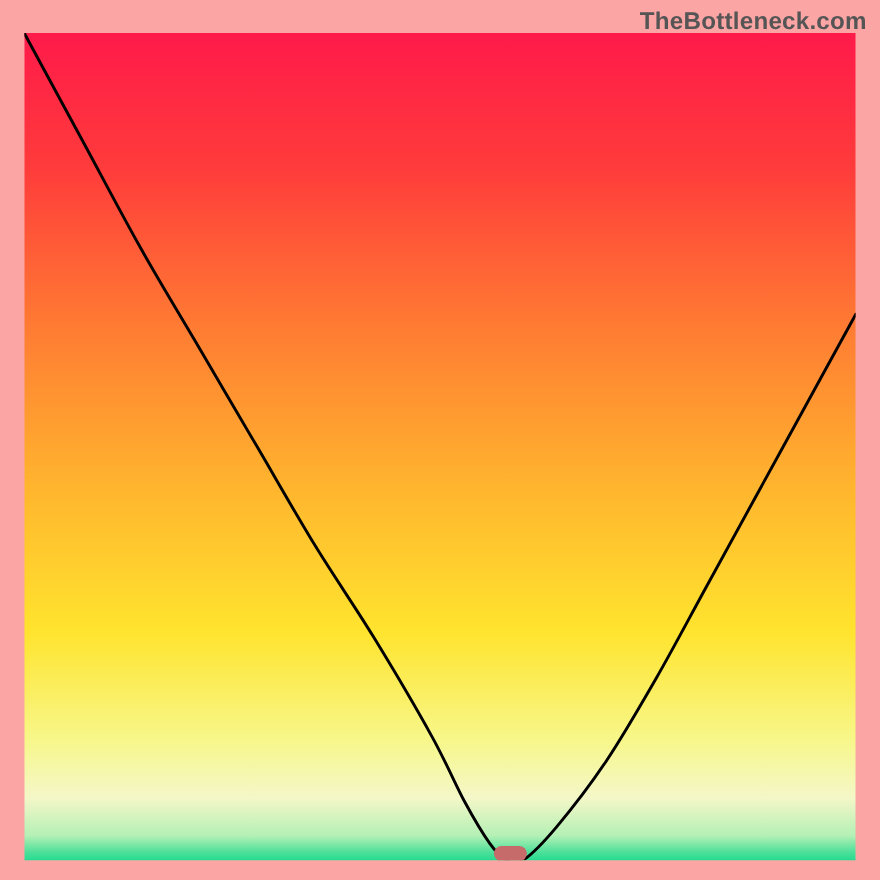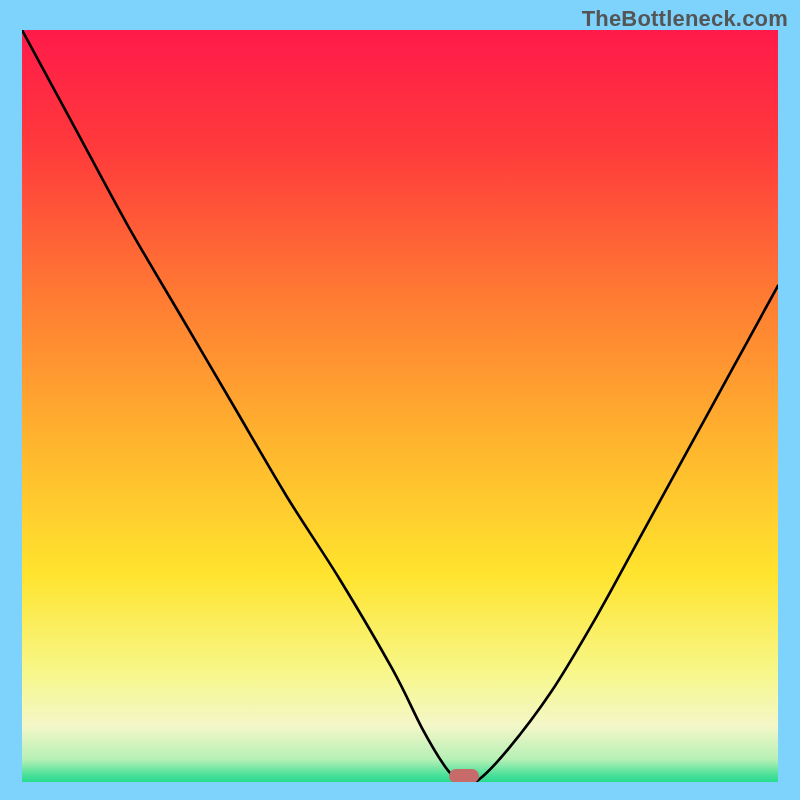--- a/index.html
+++ b/index.html
@@ -7,21 +7,21 @@
     padding: 0;
     width: 800px;
     height: 800px;
     background: #000;
     overflow: hidden;
   }
   .frame {
     position: relative;
     width: 800px;
     height: 800px;
-    background: #7dd3fc;
+    background: #fca5a5;
   }
   .watermark {
     position: absolute;
     top: 6px;
     right: 12px;
     color: #555;
     font-family: Arial, Helvetica, sans-serif;
     font-size: 22px;
     font-weight: 600;
     letter-spacing: 0.2px;

